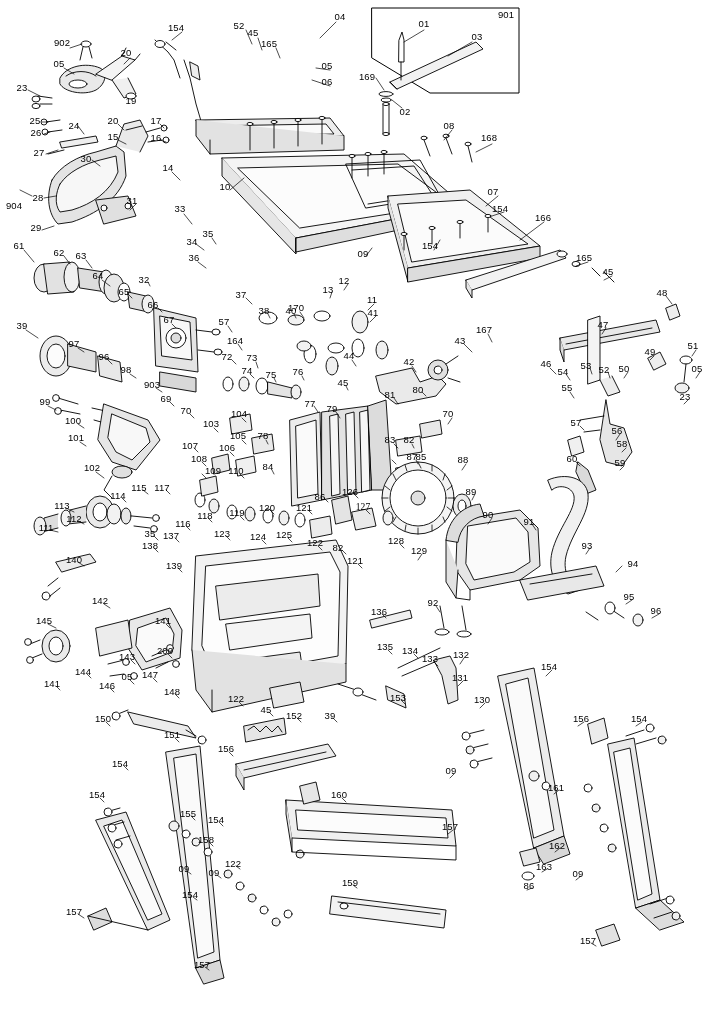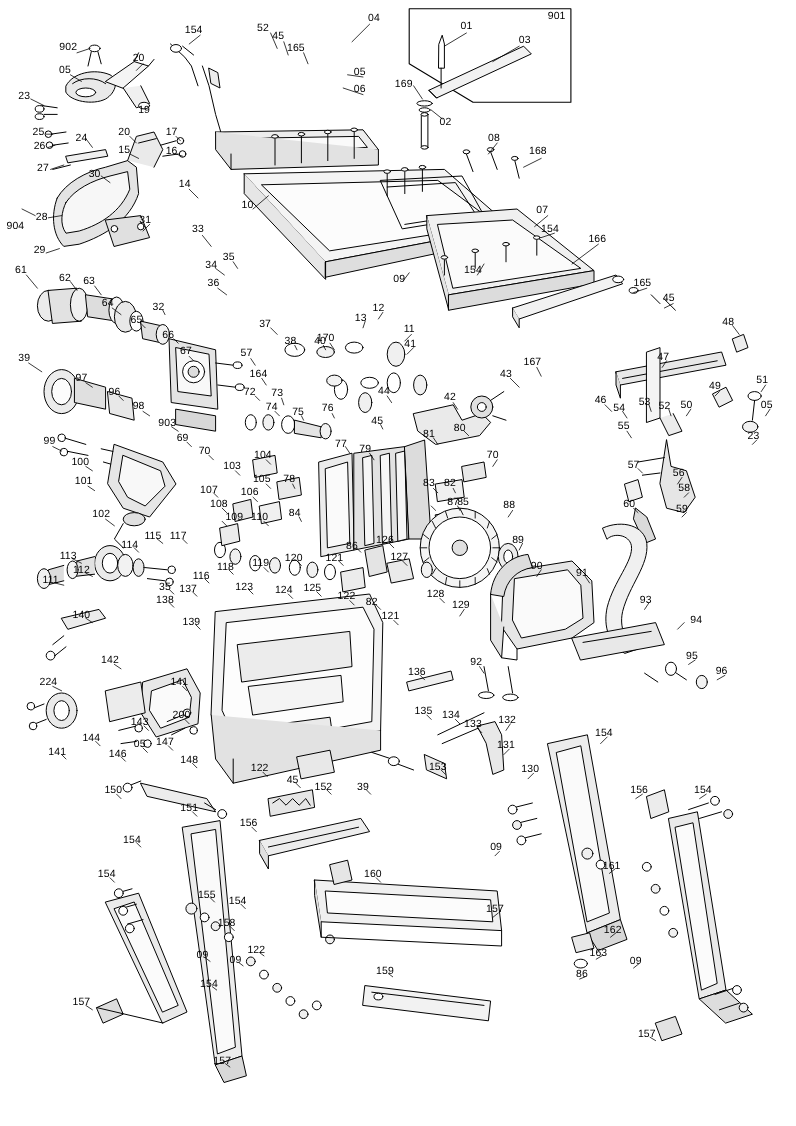--- a/index.html
+++ b/index.html
@@ -559,21 +559,21 @@
       <div class="callout" style="left: 139px; top: 488px;">115</div>
       <div class="callout" style="left: 320px; top: 497px;">86</div>
       <div class="callout" style="left: 350px; top: 492px;">126</div>
       <div class="callout" style="left: 471px; top: 492px;">89</div>
       <div class="callout" style="left: 62px; top: 506px;">113</div>
       <div class="callout" style="left: 118px; top: 496px;">114</div>
       <div class="callout" style="left: 205px; top: 516px;">118</div>
       <div class="callout" style="left: 237px; top: 513px;">119</div>
       <div class="callout" style="left: 267px; top: 508px;">120</div>
       <div class="callout" style="left: 304px; top: 508px;">121</div>
-      <div class="callout" style="left: 363px; top: 507px;">127</div>
+      <div class="callout" style="left: 363px; top: 507px; font-family: Liberation Serif, serif;">127</div>
       <div class="callout" style="left: 488px; top: 515px;">90</div>
       <div class="callout" style="left: 74px; top: 519px;">112</div>
       <div class="callout" style="left: 46px; top: 528px;">111</div>
       <div class="callout" style="left: 183px; top: 524px;">116</div>
       <div class="callout" style="left: 315px; top: 543px;">122</div>
       <div class="callout" style="left: 396px; top: 541px;">128</div>
       <div class="callout" style="left: 529px; top: 522px;">91</div>
       <div class="callout" style="left: 587px; top: 546px;">93</div>
       <div class="callout" style="left: 150px; top: 534px;">35</div>
       <div class="callout" style="left: 171px; top: 536px;">137</div>
@@ -585,21 +585,21 @@
       <div class="callout" style="left: 419px; top: 551px;">129</div>
       <div class="callout" style="left: 633px; top: 564px;">94</div>
       <div class="callout" style="left: 74px; top: 560px;">140</div>
       <div class="callout" style="left: 150px; top: 546px;">138</div>
       <div class="callout" style="left: 174px; top: 566px;">139</div>
       <div class="callout" style="left: 629px; top: 597px;">95</div>
       <div class="callout" style="left: 656px; top: 611px;">96</div>
       <div class="callout" style="left: 100px; top: 601px;">142</div>
       <div class="callout" style="left: 379px; top: 612px;">136</div>
       <div class="callout" style="left: 433px; top: 603px;">92</div>
-      <div class="callout" style="left: 44px; top: 621px;">224</div>
+      <div class="callout" style="left: 44px; top: 621px;">145</div>
       <div class="callout" style="left: 163px; top: 621px;">141</div>
       <div class="callout" style="left: 385px; top: 647px;">135</div>
       <div class="callout" style="left: 410px; top: 651px;">134</div>
       <div class="callout" style="left: 430px; top: 659px;">133</div>
       <div class="callout" style="left: 461px; top: 655px;">132</div>
       <div class="callout" style="left: 549px; top: 667px;">154</div>
       <div class="callout" style="left: 127px; top: 657px;">143</div>
       <div class="callout" style="left: 165px; top: 651px;">200</div>
       <div class="callout" style="left: 460px; top: 678px;">131</div>
       <div class="callout" style="left: 83px; top: 672px;">144</div>

